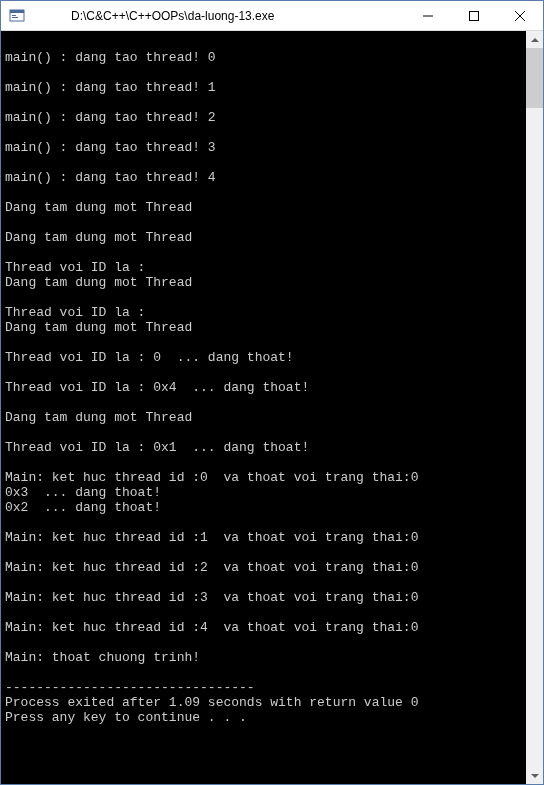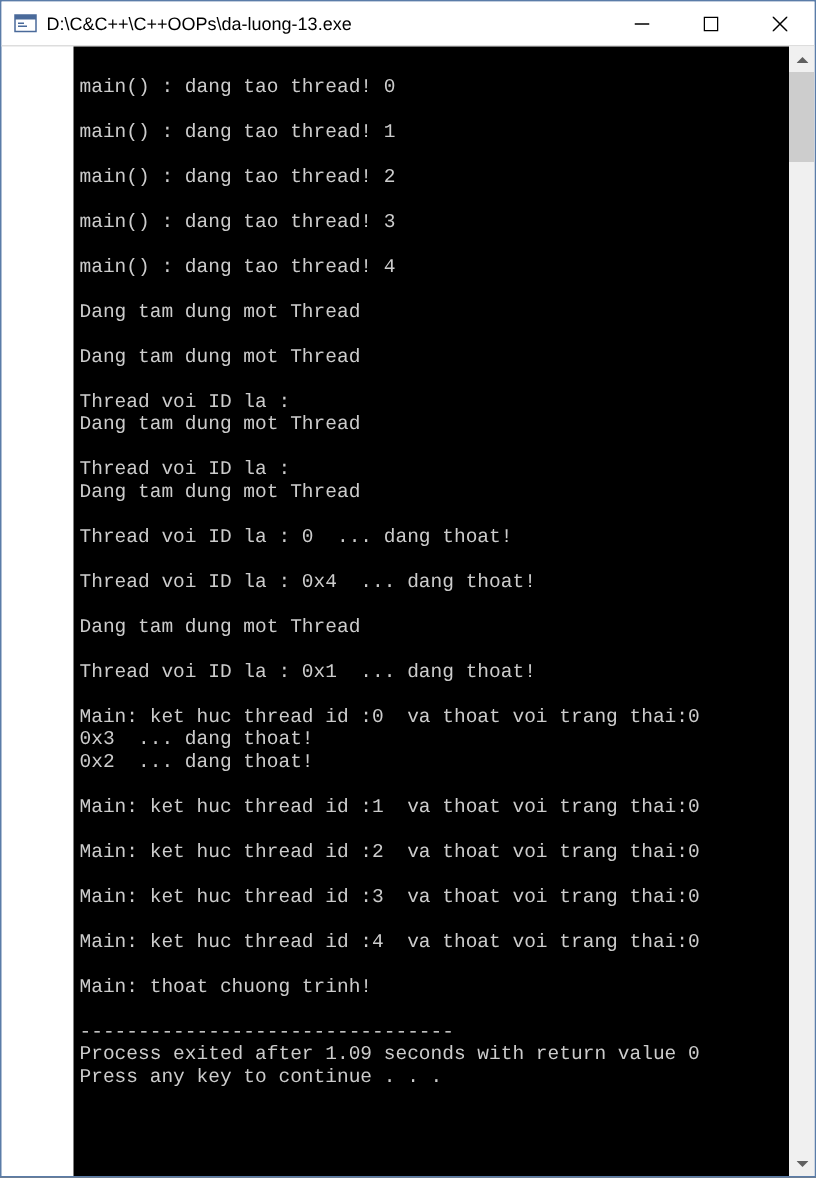--- a/index.html
+++ b/index.html
@@ -10,20 +10,21 @@
     font-family: "Segoe UI", Tahoma, sans-serif;
     overflow: hidden;
     border: 1px solid #5a7ca8;
   }
   .titlebar {
     height: 30px;
     background: #ffffff;
     display: flex;
     align-items: center;
     border-bottom: 1px solid #ddd;
+    gap: 40px;
   }
   .titlebar .icon {
     width: 16px;
     height: 16px;
     margin-left: 8px;
     margin-right: 6px;
     display: flex;
     align-items: center;
     justify-content: center;
   }
@@ -47,21 +48,20 @@
     font-size: 10px;
     color: #000;
     background: transparent;
     border: none;
     cursor: pointer;
   }
   .client {
     position: relative;
     height: calc(785px - 30px - 2px);
     display: flex;
-    padding-left: 48px;
   }
   .console {
     flex: 1;
     background: #000;
     color: #cccccc;
     font-family: Consolas, "Courier New", monospace;
     font-size: 13px;
     line-height: 15px;
     padding: 4px 4px 0 4px;
     white-space: pre;

